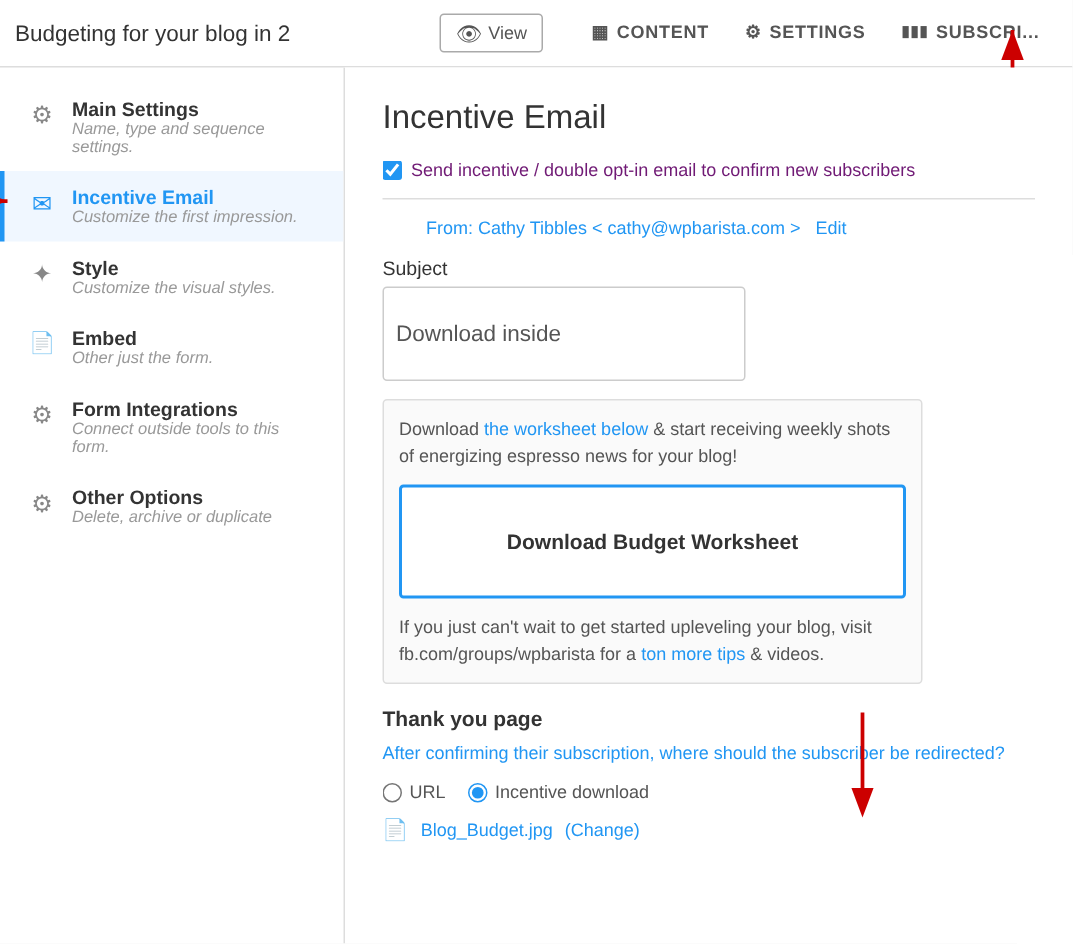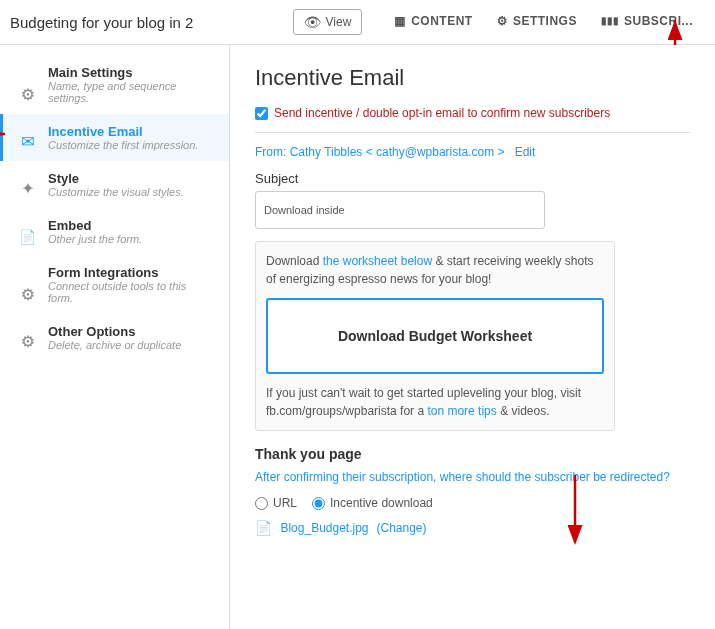--- a/index.html
+++ b/index.html
@@ -30,48 +30,48 @@
 
     
     .main { display: flex; height: calc(629px - 45px); }
 
     
     .sidebar {
       width: 230px; background: #fff; border-right: 1px solid #ddd;
       padding: 10px 0; flex-shrink: 0; overflow-y: auto;
     }
     .sidebar-item {
-      display: flex; align-items: flex-end; gap: 10px;
+      display: flex; align-items: flex-start; gap: 10px;
       padding: 10px 15px; cursor: pointer; border-left: 3px solid transparent;
     }
     .sidebar-item.active { border-left-color: #2196F3; background: #f0f7ff; }
     .sidebar-item .icon { font-size: 16px; color: #888; margin-top: 2px; flex-shrink: 0; width: 20px; text-align: center; }
     .sidebar-item.active .icon { color: #2196F3; }
     .sidebar-item-text .label { font-weight: bold; font-size: 13px; color: #333; }
     .sidebar-item.active .sidebar-item-text .label { color: #2196F3; }
     .sidebar-item-text .sub { font-size: 11px; color: #999; font-style: italic; }
 
     
     .content { flex: 1; padding: 20px 25px; overflow-y: auto; background: #fff; position: relative; }
     .page-title { font-size: 22px; font-weight: normal; color: #333; margin-bottom: 15px; }
 
     .checkbox-row { display: flex; align-items: center; gap: 6px; margin-bottom: 12px; }
     .checkbox-row input[type=checkbox] { accent-color: #2196F3; }
-    .checkbox-row label { font-size: 12px; color: #b91c1c; cursor: pointer; }
+    .checkbox-row label { font-size: 12px; color: #701a75; cursor: pointer; }
 
     hr.divider { border: none; border-top: 1px solid #ddd; margin-bottom: 12px; }
 
     .from-line { font-size: 12px; color: #2196F3; margin-bottom: 12px; }
-    .from-line span { color: #2196F3; }
+    .from-line span { color: #2196F3; margin-left: 29px; }
     .from-line .edit-link { color: #2196F3; cursor: pointer; }
 
     .field-label { font-size: 13px; color: #333; margin-bottom: 5px; }
     .text-input {
-      width: 290px; padding: 12px 8px; border: 1px solid #ccc;
-      border-radius: 3px; font-size: 11px; margin-bottom: 12px; color: #555;
+      width: 242px; padding: 22px 8px; border: 1px solid #ccc;
+      border-radius: 3px; font-size: 15px; margin-bottom: 12px; color: #555;
     }
 
     .message-box {
       border: 1px solid #ddd; border-radius: 3px; padding: 10px;
       background: #fafafa; width: 360px; margin-bottom: 12px;
     }
     .message-text { font-size: 12px; color: #555; line-height: 1.5; margin-bottom: 10px; }
     .message-text a { color: #2196F3; text-decoration: none; }
     .download-btn {
       display: block; width: 100%; padding: 28px;

